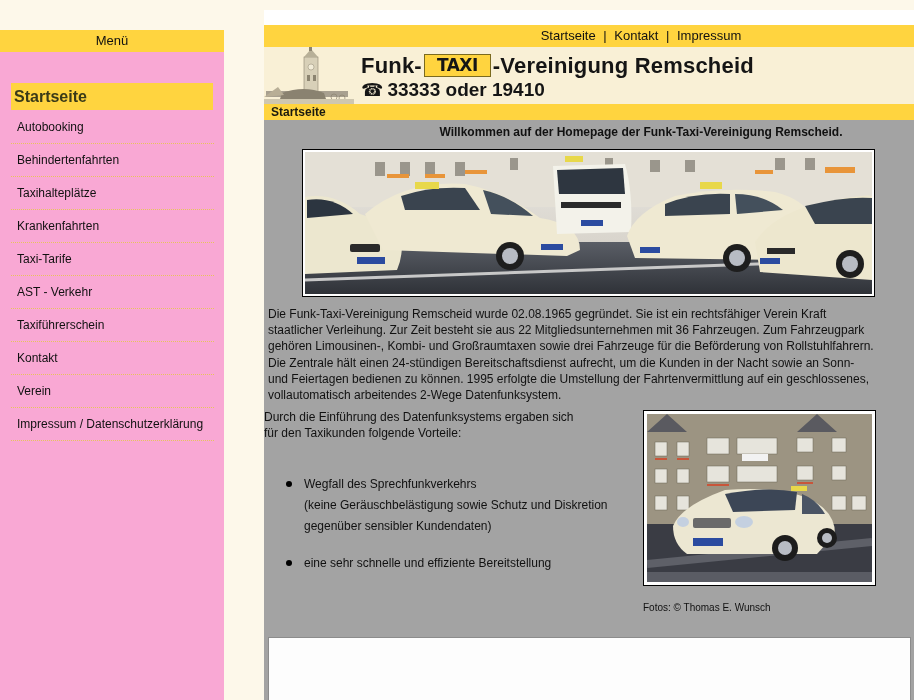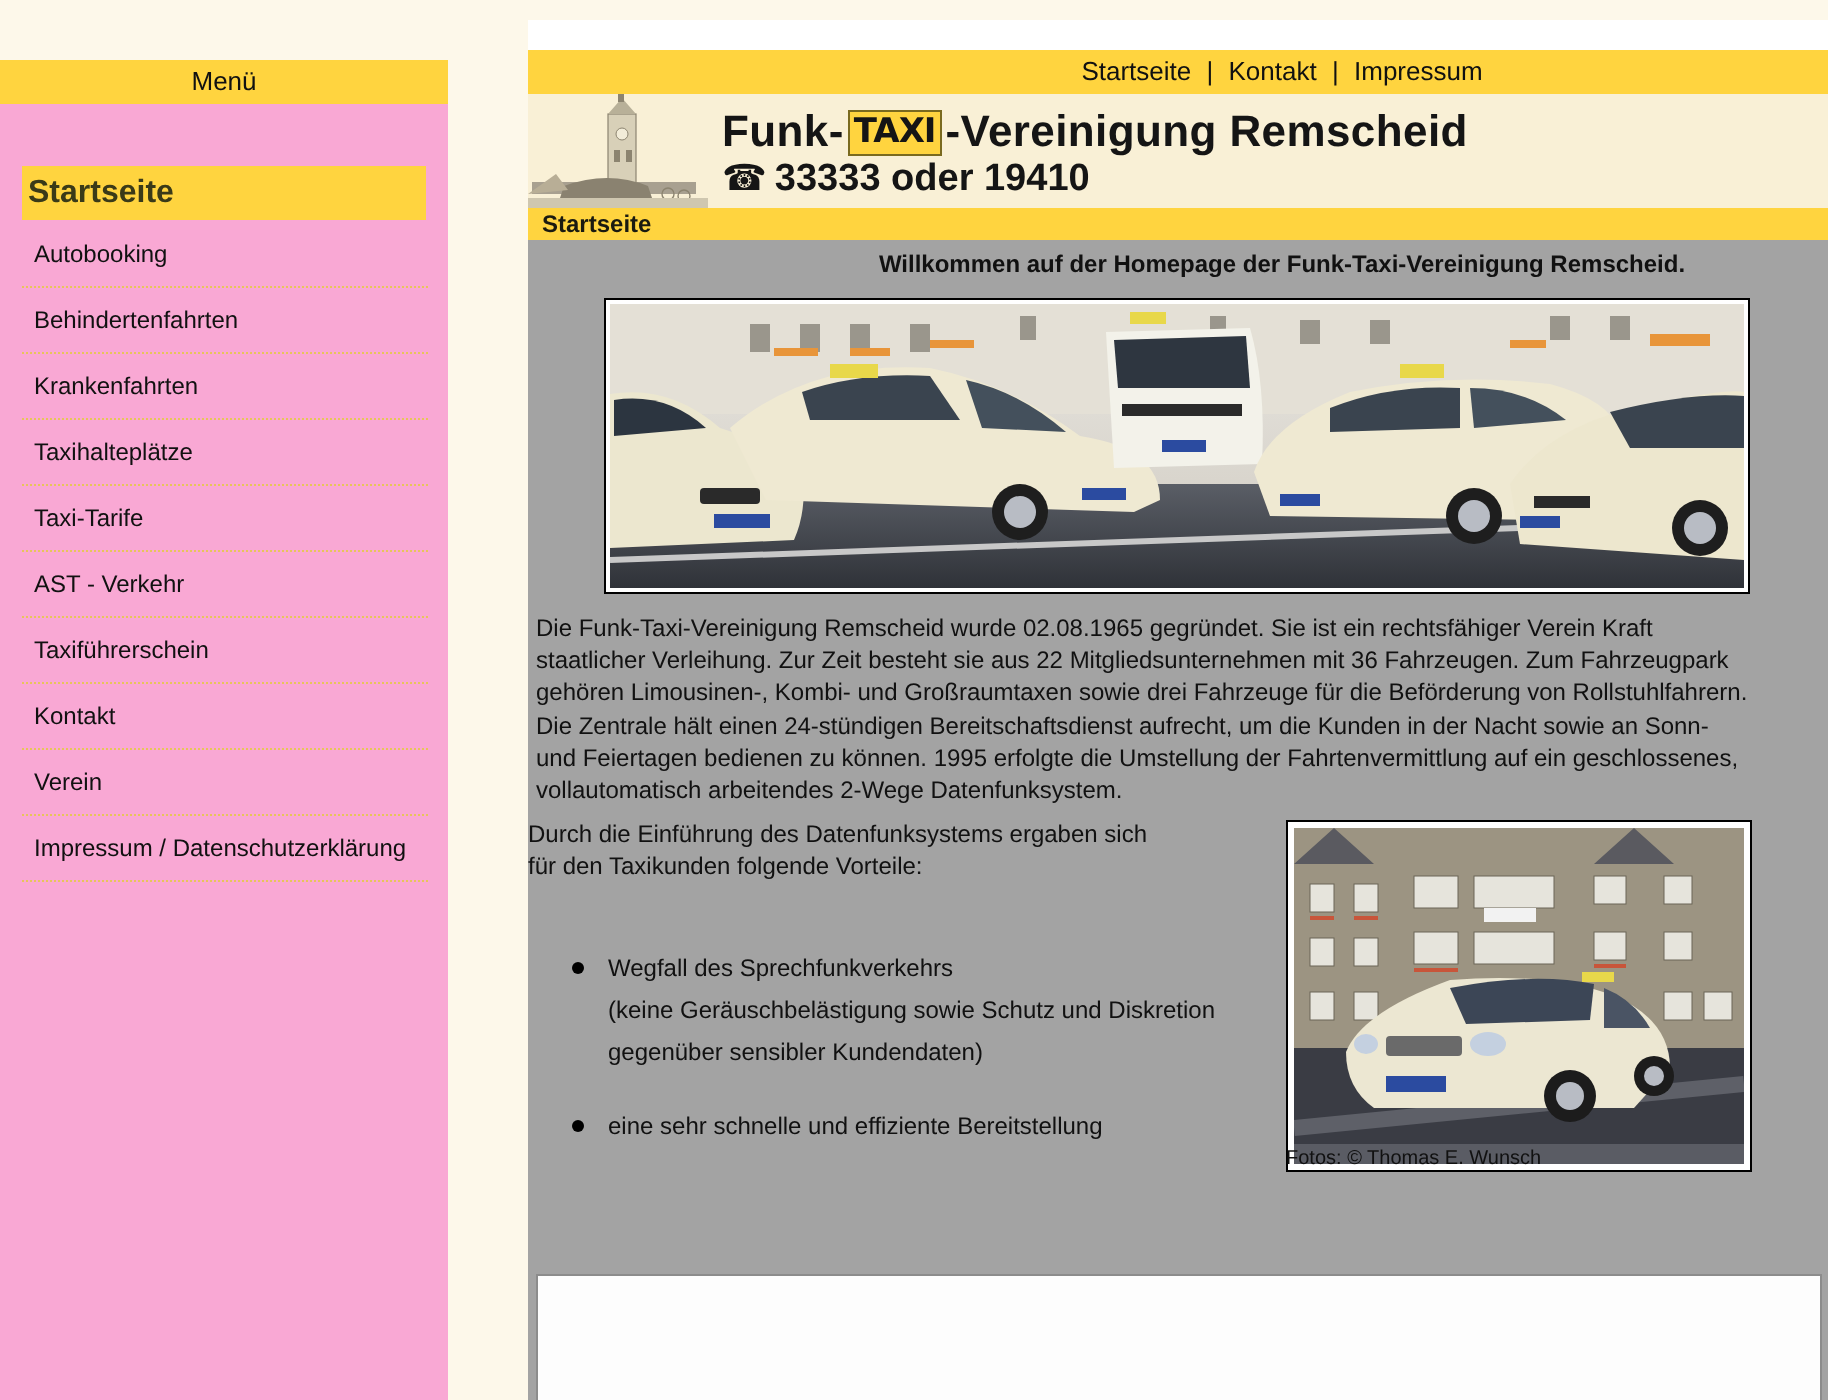--- a/index.html
+++ b/index.html
@@ -54,21 +54,21 @@
   }
   .banner-tower { position: absolute; left: 0; top: 0; width: 90px; height: 57px; }
   .banner-title {
     position: absolute; left: 97px; top: 6px;
     font-size: 22px; font-weight: bold; color: #151515; white-space: nowrap;
     letter-spacing: 0.2px;
   }
   .taxi-badge {
     display: inline-block; background: #ffd43f; border: 1px solid #7a6a1f;
     font-family: "DejaVu Sans", sans-serif; font-size: 17px; letter-spacing: -0.5px;
-    padding: 0 2px; line-height: 21px; vertical-align: 2px; margin: 0 2px;
+    padding: 0 12px; line-height: 21px; vertical-align: 2px; margin: 0 2px;
   }
   .banner-phone {
     position: absolute; left: 97px; top: 32px;
     font-size: 19px; font-weight: bold; color: #151515; white-space: nowrap;
   }
   .banner-phone .phone-icon { font-size: 18px; margin-right: 4px; }
 
   .breadcrumb-bar {
     height: 16px; background: #ffd43f; font-size: 12px; font-weight: bold;
     line-height: 16px; padding-left: 7px; color: #1a1a10;
@@ -101,43 +101,43 @@
     position: absolute; left: 22px; top: 7px; width: 6px; height: 6px;
     background: #000; border-radius: 50%;
   }
 
   .side-photo {
     position: absolute; left: 379px; top: 400px; width: 233px; height: 176px;
     border: 1px solid #000; padding: 3px; background: #fff;
   }
   .side-photo svg { display: block; width: 225px; height: 168px; }
   .credit {
-    position: absolute; left: 379px; top: 564px; font-size: 10px; color: #111;
+    position: absolute; left: 379px; top: 592px; font-size: 10px; color: #111;
     font-family: "Liberation Sans Narrow", "Liberation Sans", sans-serif;
   }
 
   .bottom-box {
     position: absolute; left: 4px; top: 627px; width: 643px; height: 80px;
     border: 1px solid #8c8c8c; background: #fdfdfd;
   }
 </style>
 </head>
 <body>
 
 <div class="page">
 
   <aside class="sidebar">
     <div class="sidebar-topstrip"></div>
     <div class="menu-header">Menü</div>
     <div class="menu-active">Startseite</div>
     <ul class="menu-list">
       <li>Autobooking</li>
       <li>Behindertenfahrten</li>
+      <li>Taxihalteplätze</li>
       <li>Krankenfahrten</li>
-      <li>Taxihalteplätze</li>
       <li>Taxi-Tarife</li>
       <li>AST - Verkehr</li>
       <li>Taxiführerschein</li>
       <li>Kontakt</li>
       <li>Verein</li>
       <li>Impressum / Datenschutzerklärung</li>
     </ul>
   </aside>
 
   <main class="main">

